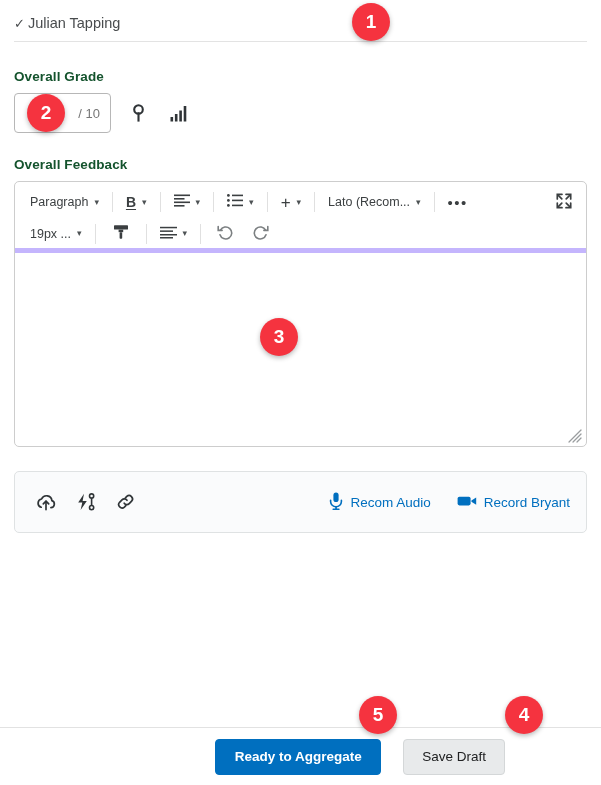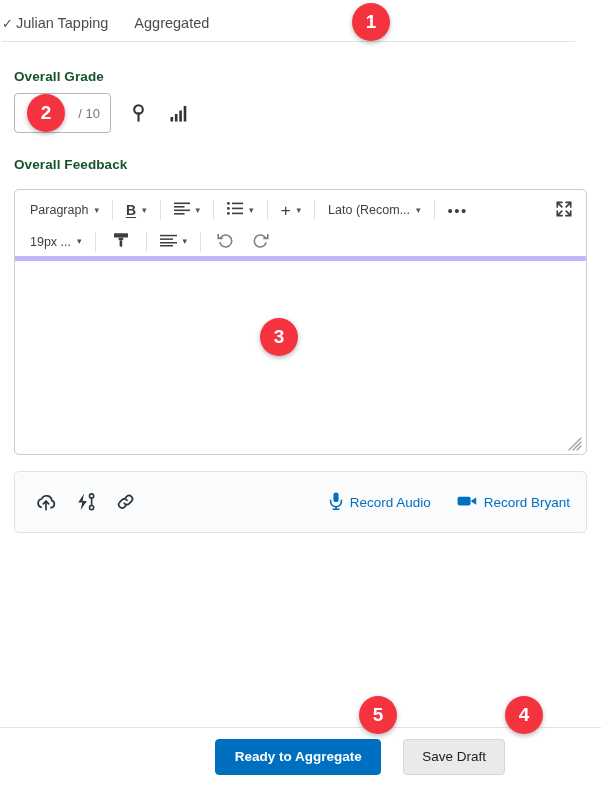--- a/index.html
+++ b/index.html
@@ -11,21 +11,21 @@
     font-family: "Liberation Sans", sans-serif;
     color: #202122;
     position: relative;
     overflow: hidden;
     -webkit-font-smoothing: antialiased;
   }
 
   
   .tabbar {
     position: absolute;
-    left: 2px; top: 0; width: 573px; height: 42px;
+    left: 14px; top: 0; width: 573px; height: 42px;
     border-bottom: 1px solid #e3e3e3;
     display: flex;
     align-items: flex-end;
   }
   .tab {
     position: relative;
     padding: 0 13px 11px 13px;
     font-size: 14.5px;
     color: #494c4e;
     line-height: 1;
@@ -92,21 +92,20 @@
   .gicon:first-of-type { margin-left: 14px; }
 
   
   .editor {
     position: absolute;
     left: 14px; top: 181px;
     width: 573px; height: 266px;
     border: 1px solid #cdcdcd;
     border-radius: 5px;
     background: #fff;
-    margin-top: 8px;
   }
   .tb-row {
     height: 34px;
     display: flex;
     align-items: center;
     padding-left: 9px;
   }
   .tb-row.r1 { margin-top: 3px; }
   .tb-row.r2 { border-bottom: 5px solid #c4b5fd; margin-bottom: 0; }
 
@@ -237,23 +236,20 @@
   #badge-4 { left: 505px; top: 696px; }
   #badge-5 { left: 359px; top: 696px; }
 </style>
 </head>
 <body>
 
 <div class="tabbar">
   <button class="tab first">
     <span class="chk">✓</span><span>Julian Tapping</span>
   </button>
-  <button class="tab">
-    <span>Aggregated</span>
-  </button>
 </div>
 
 <div class="section-label" id="lbl-grade">Overall Grade</div>
 
 <div class="grade-row">
   <div class="grade-box">
     <input class="grade-input" type="text" value="" placeholder="" style="">
     <span class="grade-denom">/ 10</span>
   </div>
 
@@ -448,21 +444,21 @@
 
   <div class="m-link">
     <span>
       <svg width="14" height="18" viewBox="0 0 14 18" fill="#006fbf">
         <rect x="4.4" y="0.6" width="5.2" height="9.4" rx="2.6"></rect>
         <path d="M1.6 8.2v1.2a5.4 5.4 0 0 0 10.8 0V8.2" stroke="#006fbf" stroke-width="1.6" fill="none" stroke-linecap="round"></path>
         <rect x="6.2" y="14.4" width="1.7" height="3.2"></rect>
         <rect x="3.4" y="16.4" width="7.3" height="1.6" rx="0.8"></rect>
       </svg>
     </span>
-    <span>Record Audio</span>
+    <span>Recom Audio</span>
   </div>
 
   <div class="m-link">
     <span>
       <svg width="20" height="14" viewBox="0 0 20 14" fill="#006fbf">
         <rect x="0.6" y="2.8" width="13" height="8.6" rx="1.8"></rect>
         <path d="M14.4 6.4l4.8-2.9v7.2l-4.8-2.9z"></path>
       </svg>
     </span>
     <span>Record Bryant</span>

